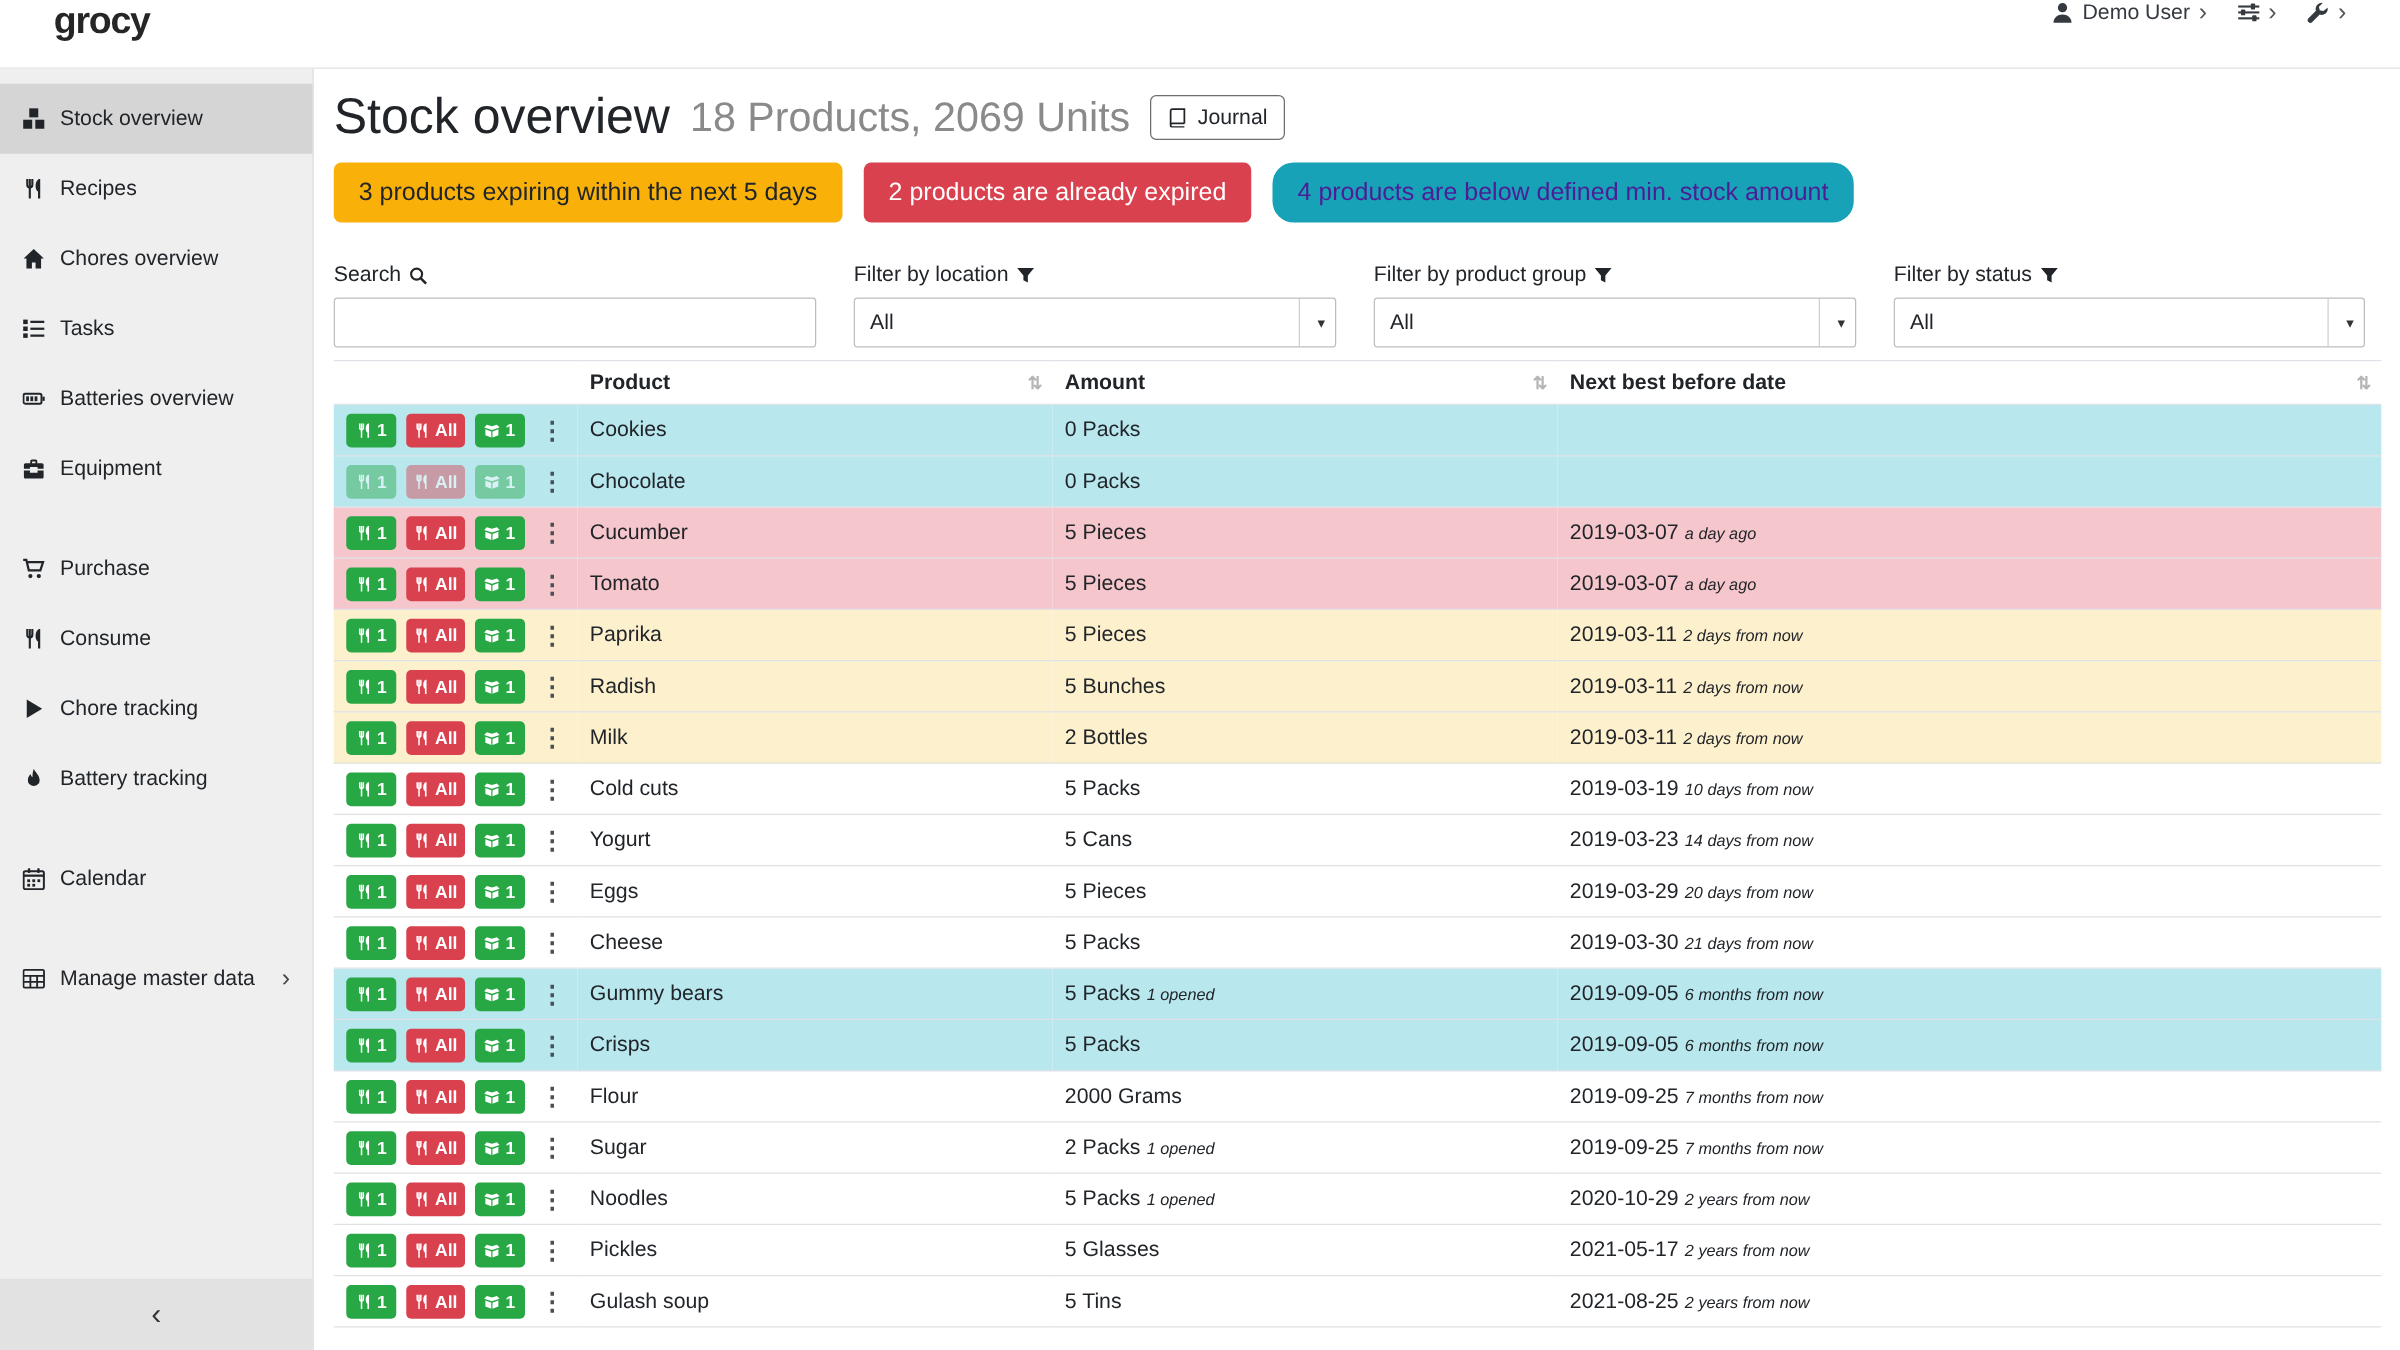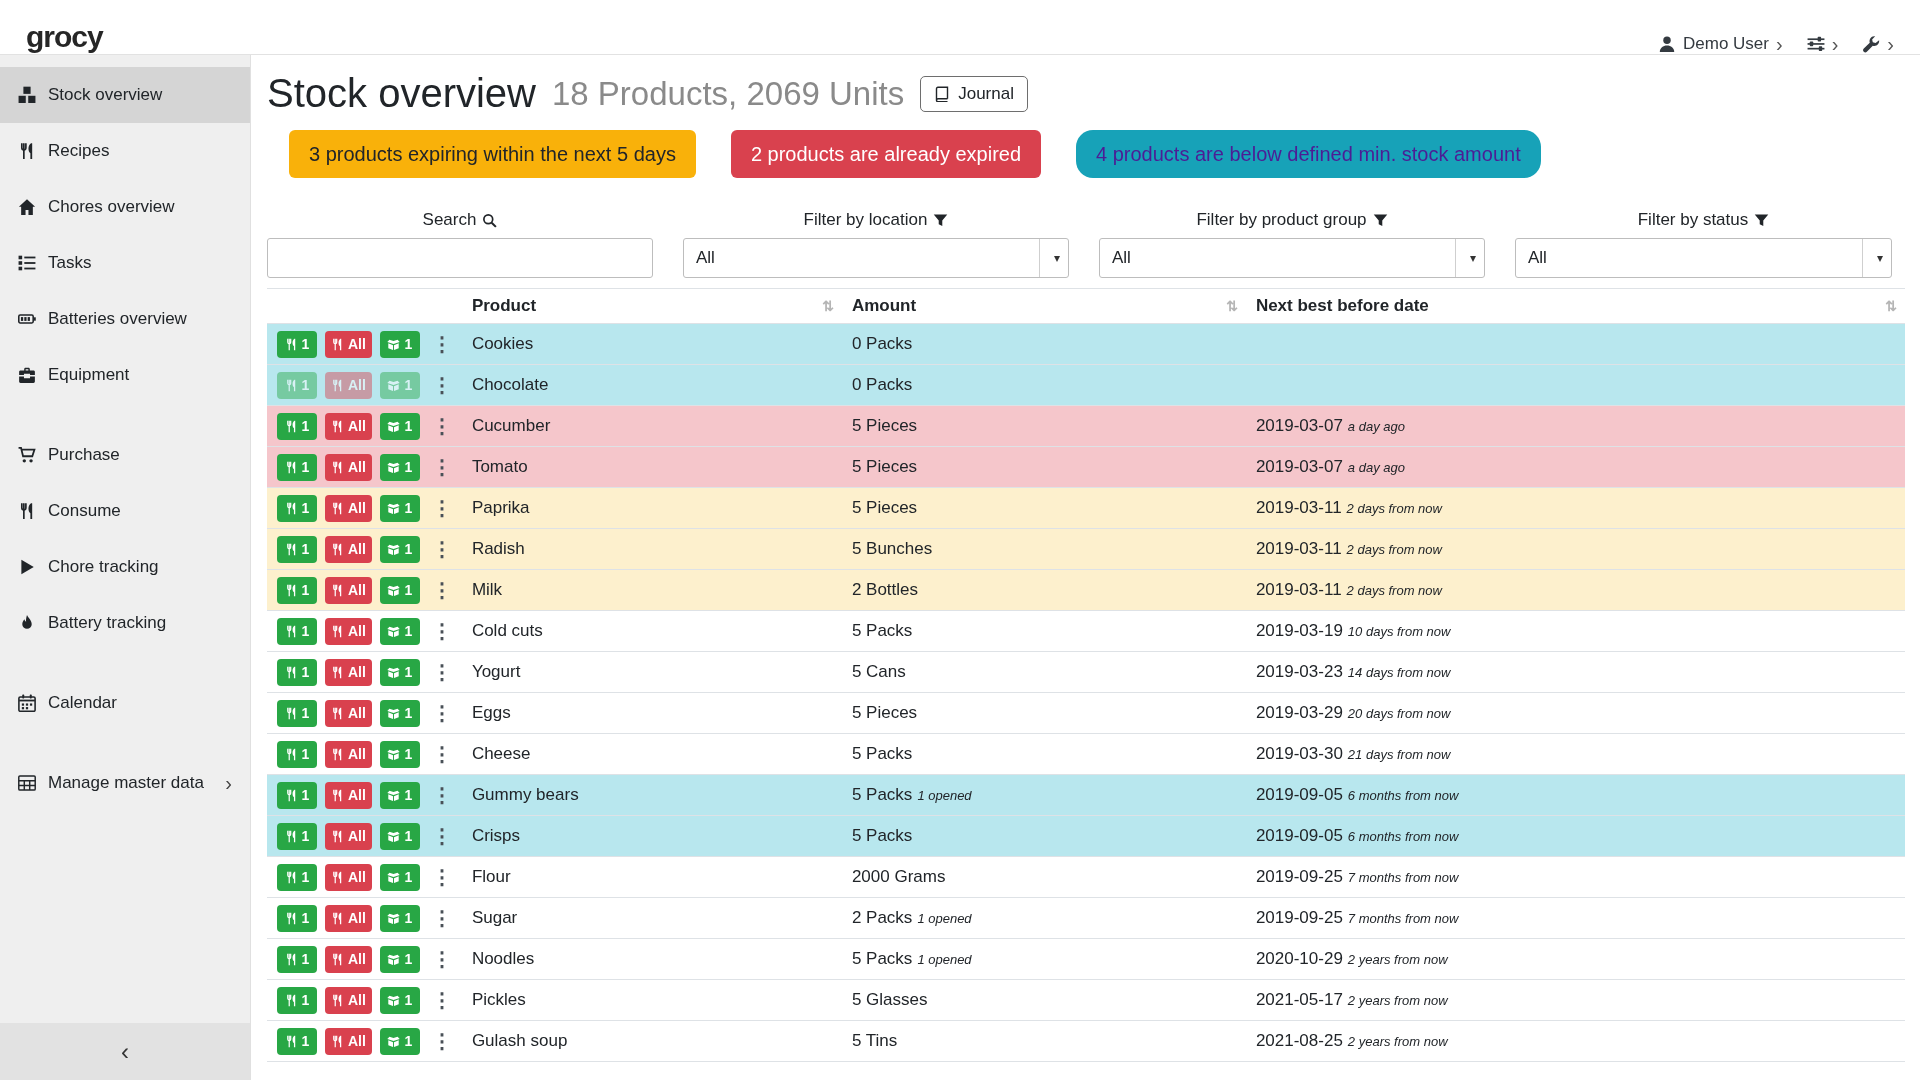--- a/index.html
+++ b/index.html
@@ -1,21 +1,21 @@
 <!DOCTYPE html>
 <html style="--warning: #f9b10a; --danger: #d9414e; --info: #17a2b8; --success: #28a745; --row_info: #b8e7ee; --row_danger: #f5c6cb; --row_warning: #fdf0cd;"><head>
 <meta charset="utf-8">
 <style>
   * { box-sizing: border-box; margin: 0; padding: 0; }
   html, body { width: 1920px; height: 1080px; overflow: hidden; }
   body { font-family: "Liberation Sans", sans-serif; background: #fff; color: #212529; }
 
   
   .topbar { height: 55px; background: #fff; border-bottom: 1px solid #e2e2e2;
-            display: flex; align-items: flex-end; justify-content: space-between; padding: 0 26px; }
+            display: flex; align-items: flex-start; justify-content: space-between; padding: 0 43px; }
   .logo { font-size: 30px; font-weight: 800; letter-spacing: -1px; color: #262626; cursor: pointer; }
   .topbar-right { display: flex; align-items: center; gap: 24px; font-size: 17px; color: #343a40; }
   .topbar-item { display: flex; align-items: center; gap: 7px; cursor: pointer; }
   .chev { color: #555; font-size: 20px; line-height: 1; }
 
   
   .layout { display: flex; height: 1025px; }
 
   
   .sidebar { width: 251px; background: #efefef; border-right: 1px solid #e0e0e0;
@@ -42,31 +42,31 @@
 
   .title-row { display: flex; align-items: center; gap: 16px; }
   .page-title { font-size: 40px; font-weight: 500; color: #212529; }
   .page-subtitle { font-size: 33px; font-weight: 400; color: #8a8a8a; }
   .journal-btn { display: inline-flex; align-items: center; gap: 8px; border: 1px solid #6e6e6e;
                  background: #fff; border-radius: 5px; padding: 7px 13px; font-size: 17px;
                  color: #212529; cursor: pointer; font-family: inherit; }
   .journal-btn .icon { font-size: 16px; }
 
   
-  .alerts { display: flex; gap: 35px; margin-top: 14px; margin-left: 22px; }
+  .alerts { display: flex; gap: 17px; margin-top: 14px; }
   .alert { height: 48px; display: inline-flex; align-items: center; padding: 0 20px;
            border-radius: 6px; font-size: 20px; cursor: pointer; }
   .alert.tone-warning { background: var(--warning, #f9b10a); color: #212529; }
   .alert.tone-danger  { background: var(--danger,  #d9414e); color: #fff; }
   .alert.tone-info    { background: var(--info,    #17a2b8); color: #4c1d95; border-radius: 17px; }
 
   
   .filters { display: flex; gap: 30px; margin-top: 32px; }
   .filter-group { display: flex; flex-direction: column; }
-  .filter-label { font-size: 17px; margin-bottom: 8px; display: flex; align-items: center; justify-content: center; }
+  .filter-label { font-size: 17px; margin-bottom: 8px; display: flex; align-items: center; }
   .control { height: 40px; width: 386px; border: 1px solid #bdbdbd; border-radius: 3px;
              background: #fff; font-size: 17px; padding: 0 12px; display: flex; align-items: center;
              font-family: inherit; color: #212529; }
   .filter-group:last-child .control { width: 377px; }
   input.control { outline: none; }
   .select { position: relative; cursor: pointer; }
   .select::before { content: ""; position: absolute; right: 28px; top: 0; bottom: 0;
                     width: 1px; background: #cfcfcf; }
   .select .caret { position: absolute; right: 8px; top: 50%; transform: translateY(-50%);
                    font-size: 12px; color: #333; }

